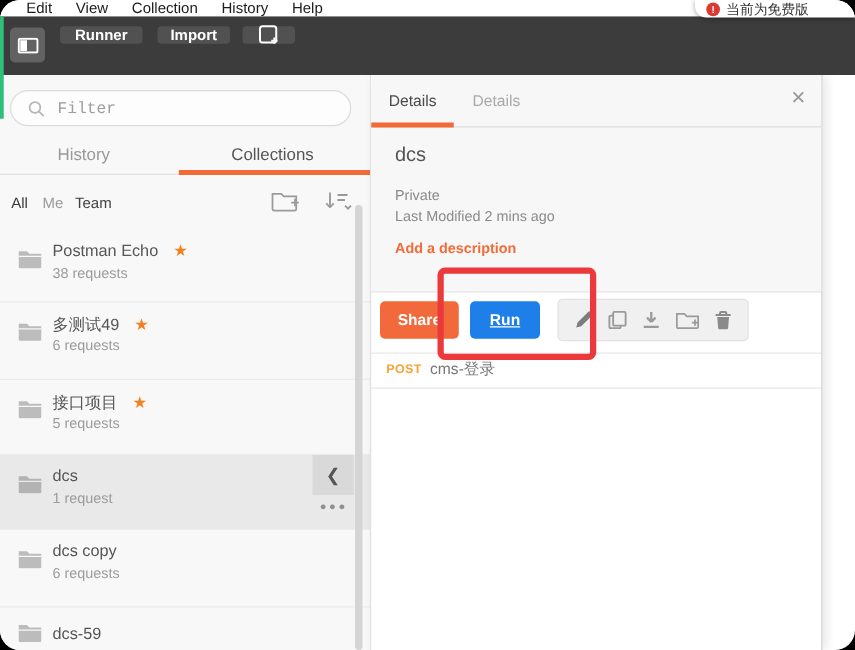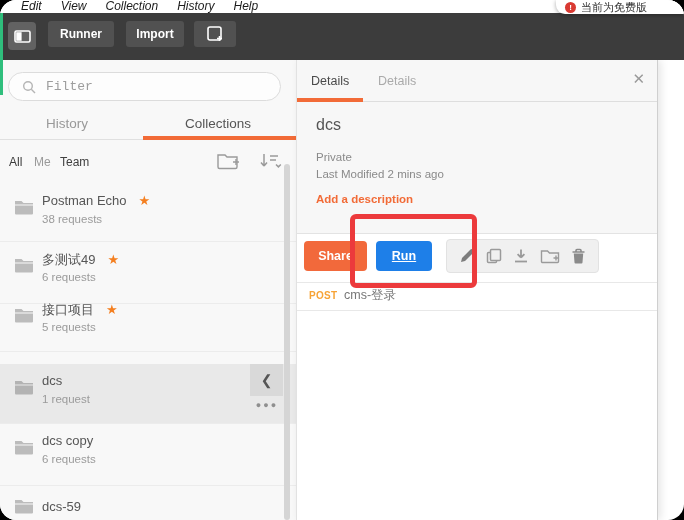--- a/index.html
+++ b/index.html
@@ -1,30 +1,30 @@
 <!DOCTYPE html>
 <html><head>
 <meta charset="utf-8">
 <style>
   html,body{margin:0;padding:0;background:#000;}
   body{font-family:"Liberation Sans", sans-serif; -webkit-font-smoothing:antialiased;}
   .window{position:relative;width:684px;height:520px;background:#fff;border-radius:16px;overflow:hidden;}
 
   
-  .menubar{position:absolute;left:0;top:0;width:100%;height:13px;background:#fff;display:flex;align-items:flex-end;gap:19px;padding-left:21px;box-sizing:border-box;z-index:4;font-style:italic;}
+  .menubar{position:absolute;left:0;top:0;width:100%;height:13px;background:#fff;display:flex;align-items:flex-end;gap:19px;padding-left:21px;box-sizing:border-box;z-index:4;}
   .menubar .mitem{font-size:12px;color:#1c1c1c;line-height:13px;}
 
   
   .notification{position:absolute;top:0;right:0;height:14px;width:128px;background:#fff;border-radius:0 0 0 9px;box-shadow:0 1px 4px rgba(0,0,0,.35);display:flex;align-items:center;gap:5px;padding-left:9px;box-sizing:border-box;z-index:30;}
   .alert-dot{width:11px;height:11px;border-radius:50%;background:#d93a32;color:#fff;font-size:8px;font-weight:bold;text-align:center;line-height:11px;flex:0 0 auto;}
   .notification .ntext{font-size:11px;color:#333;white-space:nowrap;overflow:hidden;}
 
   
   .toolbar{position:absolute;left:0;top:13px;width:100%;height:47px;background:#3c3c3c;z-index:3;}
-  .tb-btn{position:absolute;top:8px;height:26px;background:#515151;border-radius:3px;color:#fff;font-size:12px;font-weight:bold;display:flex;align-items:center;justify-content:center;}
+  .tb-btn{position:absolute;top:8px;height:14px;background:#515151;border-radius:3px;color:#fff;font-size:12px;font-weight:bold;display:flex;align-items:center;justify-content:center;}
   .tb-toggle{position:absolute;left:8px;top:9px;width:28px;height:28px;background:#626262;border-radius:4px;display:flex;align-items:center;justify-content:center;}
   .btn-runner{left:48px;width:66px;}
   .btn-import{left:126px;width:58px;}
   .btn-newtab{left:194px;width:42px;}
   .green-edge{position:absolute;left:0;top:13px;width:3px;height:82px;background:#2fbe7c;z-index:6;}
 
   
   .sidebar{position:absolute;left:0;top:60px;width:296px;height:460px;background:#f8f8f8;z-index:1;}
   .filter-wrap{position:absolute;left:8px;top:12px;width:273px;height:29px;background:#fdfdfd;border:1px solid #dcdcdc;border-radius:15px;box-sizing:border-box;display:flex;align-items:center;padding-left:13px;gap:8px;}
   .filter-input{border:none;outline:none;background:transparent;font-size:13px;color:#0f766e;width:200px;font-family:Liberation Mono, monospace;}
@@ -186,21 +186,21 @@
         <span class="folder">
           <svg width="20" height="16" viewBox="0 0 20 16">
               <path d="M1 2 h6.5 l2 2 H19 v10.5 a1 1 0 0 1 -1 1 H2 a1 1 0 0 1 -1 -1 z" fill="#bcbcbc"></path>
               <path d="M1 6 h18" stroke="#f8f8f8" stroke-width="1"></path>
             </svg>
         </span>
         <span class="cname"><span>多测试49</span><span class="star">★</span></span>
         <span class="ccount">6 requests</span>
       </div>
 
-      <div class="col-item" style="top:108px;height:60px;padding-left:30px;">
+      <div class="col-item" style="top:120px;height:60px;padding-left:30px;">
         <span class="folder">
           <svg width="20" height="16" viewBox="0 0 20 16">
               <path d="M1 2 h6.5 l2 2 H19 v10.5 a1 1 0 0 1 -1 1 H2 a1 1 0 0 1 -1 -1 z" fill="#bcbcbc"></path>
               <path d="M1 6 h18" stroke="#f8f8f8" stroke-width="1"></path>
             </svg>
         </span>
         <span class="cname"><span>接口项目</span><span class="star">★</span></span>
         <span class="ccount">5 requests</span>
       </div>
 

